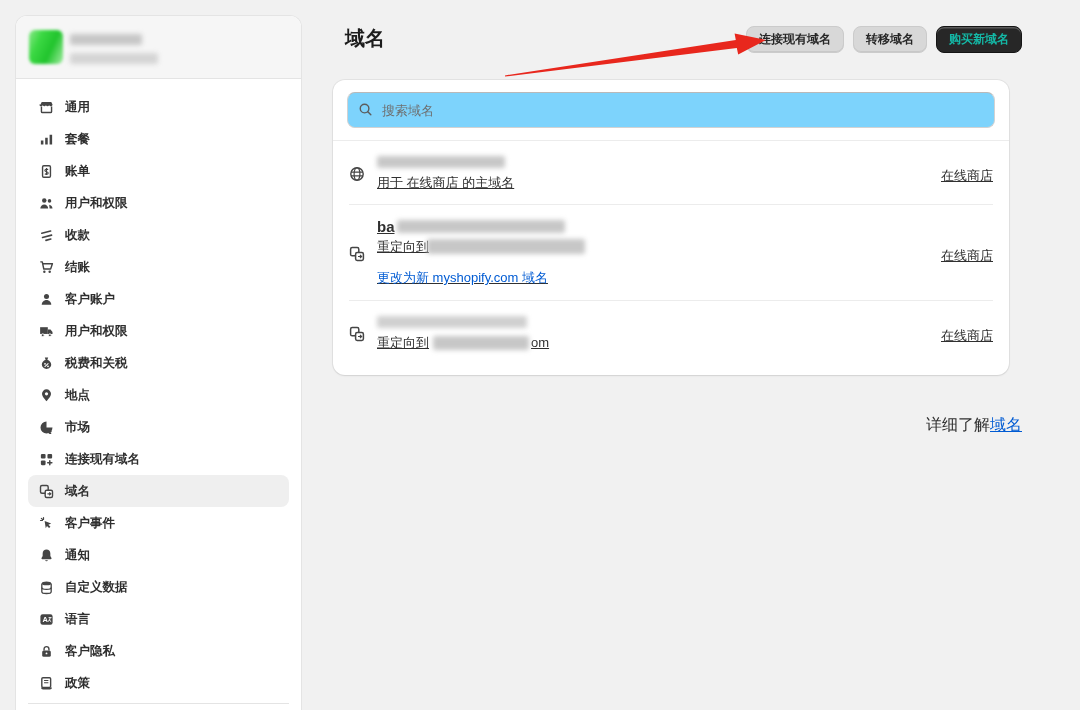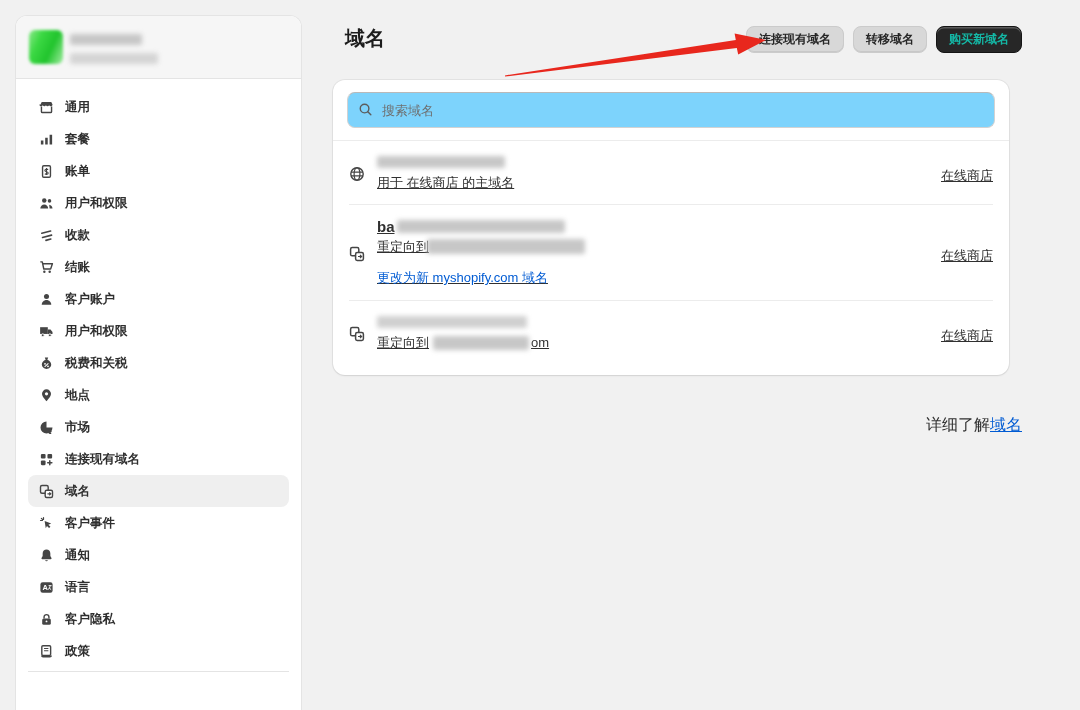--- a/index.html
+++ b/index.html
@@ -193,20 +193,28 @@
     </div>
     <div class="menu-item">
       <svg class="ico" width="15" height="15" viewBox="0 0 16 16">
           <path d="M8 1.7c-2.3 0-4.1 1.8-4.1 4.1v2.7l-1.2 2.1c-.3.6.1 1.3.8 1.3h9c.7 0 1.1-.7.8-1.3l-1.2-2.1V5.8c0-2.3-1.8-4.1-4.1-4.1z" fill="currentColor"></path>
           <path d="M6.5 13.1a1.55 1.55 0 0 0 3 0z" fill="currentColor"></path>
         </svg>
       <span>通知</span>
     </div>
     <div class="menu-item">
       <svg class="ico" width="15" height="15" viewBox="0 0 16 16">
+          <ellipse cx="8" cy="3.6" rx="5" ry="2" fill="currentColor"></ellipse>
+          <path d="M3 3.6v8.8c0 1.1 2.2 2 5 2s5-.9 5-2V3.6" fill="none" stroke="currentColor" stroke-width="1.4"></path>
+          <path d="M3 8c0 1.1 2.2 2 5 2s5-.9 5-2" fill="none" stroke="currentColor" stroke-width="1.4"></path>
+        </svg>
+      <span>自定义数据</span>
+    </div>
+    <div class="menu-item">
+      <svg class="ico" width="15" height="15" viewBox="0 0 16 16">
           <rect x="1.5" y="2.3" width="13" height="11.4" rx="2.4" fill="currentColor"></rect>
           <text x="3.6" y="11" fill="#fff" font-size="8" font-weight="bold" font-family="Liberation Sans, sans-serif">A</text>
           <path d="M10.2 6h3.2M11.8 6c0 2-1 3.4-2.2 4.2M13 10.4c-.9-.5-1.6-1.3-2-2.2" stroke="#fff" stroke-width="1" fill="none"></path>
         </svg>
       <span>语言</span>
     </div>
     <div class="menu-item">
       <svg class="ico" width="15" height="15" viewBox="0 0 16 16">
           <rect x="3.4" y="6.8" width="9.2" height="6.8" rx="1.6" fill="currentColor"></rect>
           <path d="M5.4 6.8V5.4a2.6 2.6 0 0 1 5.2 0v1.4" fill="none" stroke="currentColor" stroke-width="1.5"></path>

